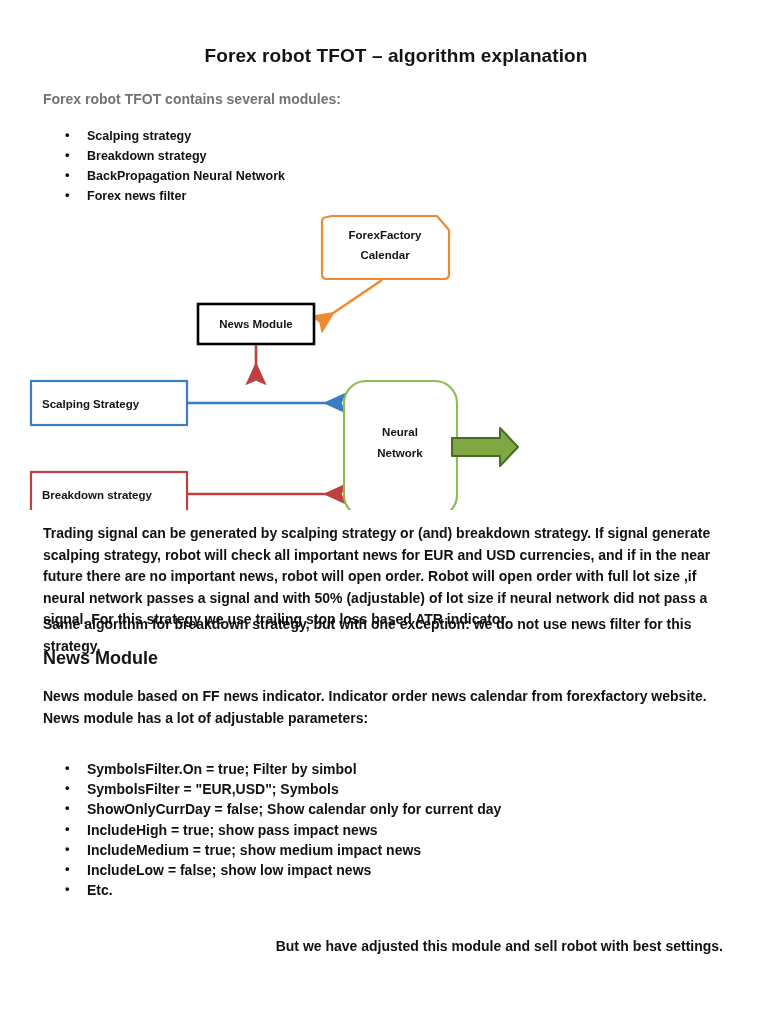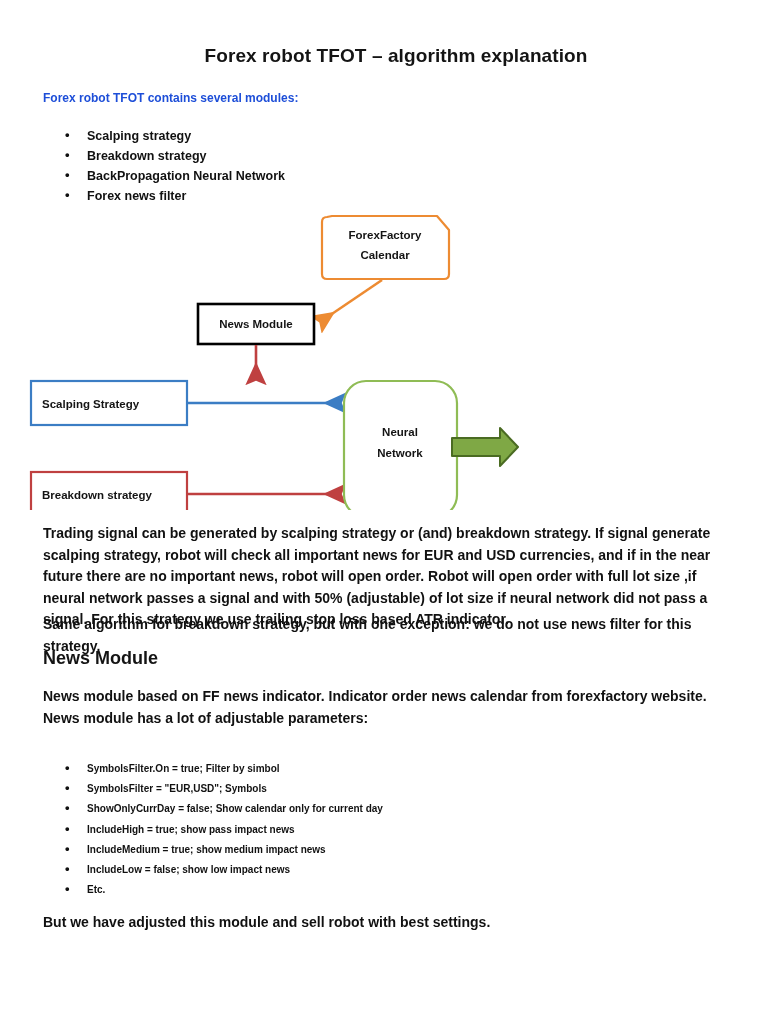--- a/index.html
+++ b/index.html
@@ -35,23 +35,23 @@
     letter-spacing: 0.1px;
     color: #141414;
     margin-left: 12px;
   }
 
   
   .intro-line {
     position: absolute;
     left: 43px;
     top: 91px;
-    font-size: 12px;
-    font-weight: bold;
-    color: #1d4ed8;
+    font-size: 14px;
+    font-weight: bold;
+    color: #737373;
   }
 
   
   .modules-list {
     position: absolute;
     left: 59px;
     top: 126px;
     width: 420px;
     margin: 0;
     padding: 0;
@@ -97,21 +97,21 @@
     position: absolute;
     font-size: 14px;
     font-weight: bold;
     color: #111111;
     line-height: 21.5px;
     text-align: left;
   }
   .para-1 { left: 43px; top: 523px; width: 684px; }
   .para-2 { left: 43px; top: 614px; width: 684px; }
   .para-3 { left: 43px; top: 686px; width: 680px; }
-  .para-4 { left: 43px; top: 912px; width: 680px; }
+  .para-4 { left: 43px; top: 936px; width: 680px; text-align: right; }
 
   
   .section-heading {
     position: absolute;
     left: 43px;
     top: 648px;
     font-size: 18px;
     font-weight: bold;
     color: #141414;
   }
@@ -121,21 +121,21 @@
     position: absolute;
     left: 59px;
     top: 759px;
     width: 520px;
     margin: 0;
     padding: 0;
     list-style: none;
   }
   .params-list li {
     position: relative;
-    font-size: 10px;
+    font-size: 14px;
     font-weight: bold;
     color: #111111;
     line-height: 20.2px;
     padding-left: 28px;
     white-space: nowrap;
   }
   .params-list li::before {
     content: "\2022";
     position: absolute;
     left: 6px;

